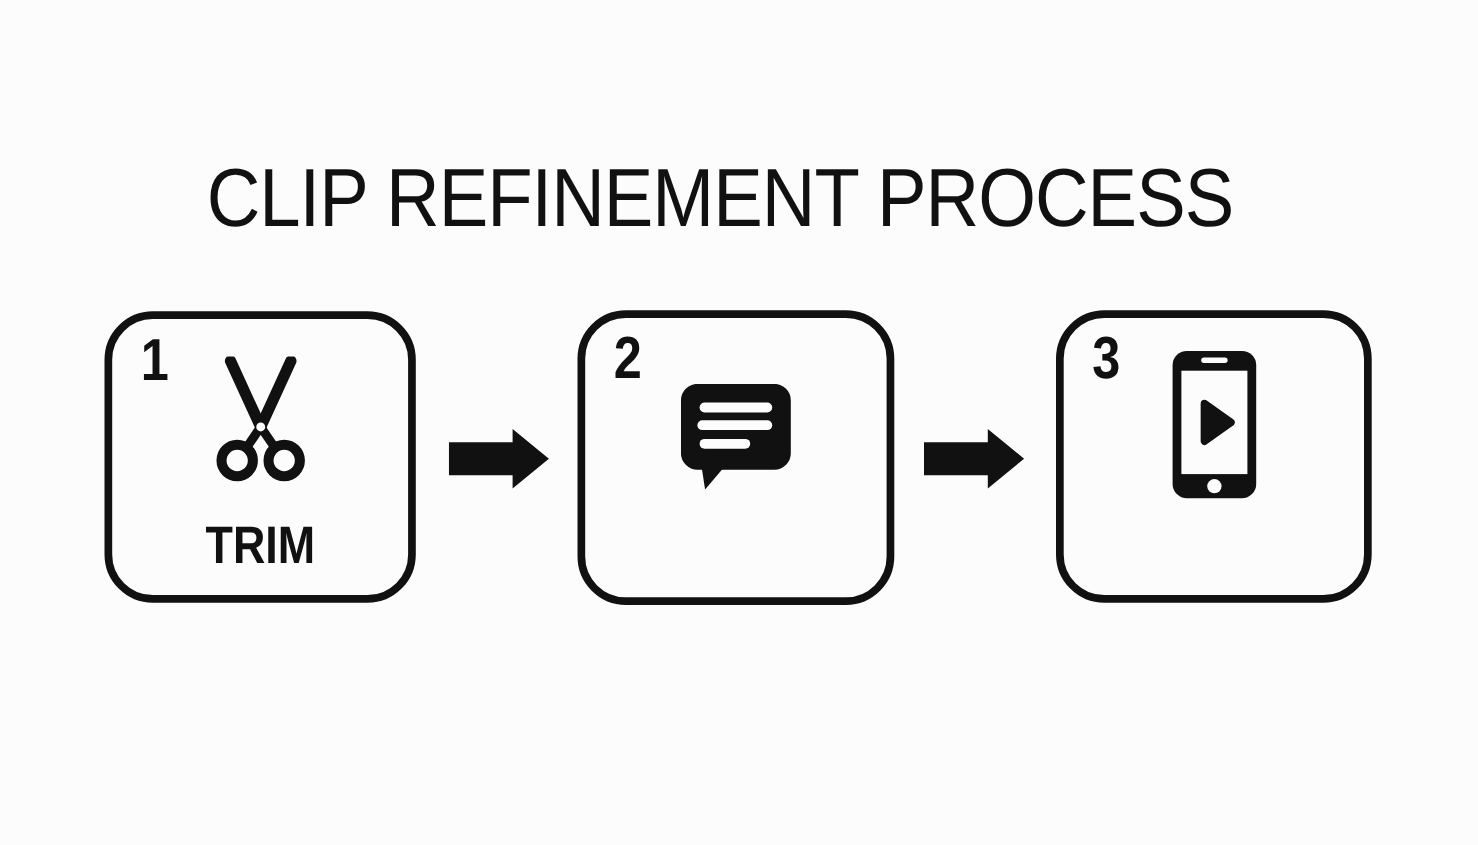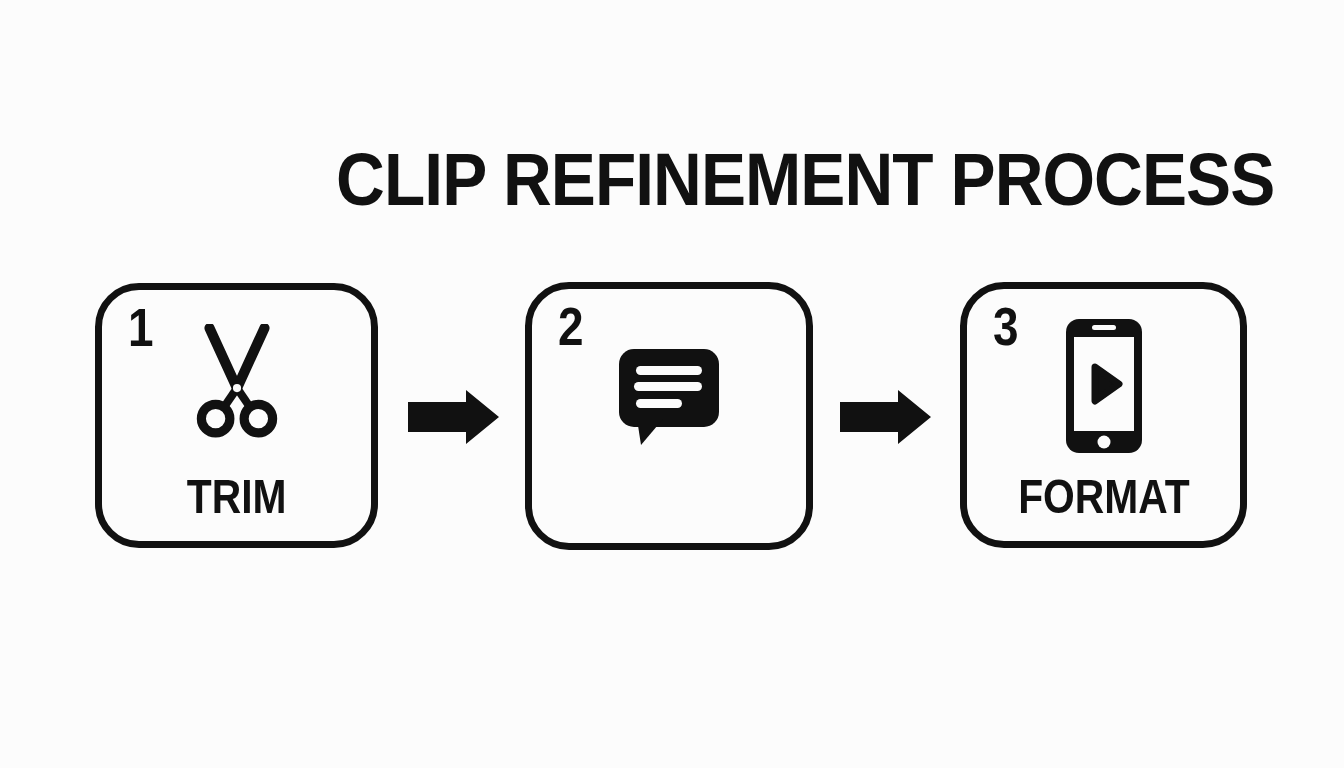--- a/index.html
+++ b/index.html
@@ -14,23 +14,23 @@
     background: #fcfcfc;
     font-family: "Liberation Sans", sans-serif;
     color: #111111;
     overflow: hidden;
   }
   .title {
     position: absolute;
     top: 92px;
     left: 0;
     right: 0;
-    text-align: right;
+    text-align: center;
     font-size: 75px;
-    font-weight: 700;
+    font-weight: 400;
     letter-spacing: -1px;
     line-height: 1;
     white-space: nowrap;
   }
   .title .squeeze {
     display: inline-block;
     transform: scaleX(0.9) translateX(-20px);
     transform-origin: center;
   }
   .step-box {
@@ -142,16 +142,15 @@
     <div class="step-number">3</div>
     <div class="step-icon">
       <svg width="80" height="138" viewBox="0 0 80 138">
         <rect x="2" y="2" width="76" height="134" rx="13" fill="#111111"></rect>
         <rect x="10" y="20" width="60" height="94" fill="#fcfcfc"></rect>
         <rect x="28" y="8" width="24" height="5" rx="2.5" fill="#fcfcfc"></rect>
         <circle cx="40" cy="125" r="6.5" fill="#fcfcfc"></circle>
         <polygon points="31,50 55,67 31,84" fill="#111111" stroke="#111111" stroke-width="7" stroke-linejoin="round"></polygon>
       </svg>
     </div>
-    <div class="step-label"><span class="squeeze">FORMAT</span></div>
   </div>
 
 </div>
 
 </body></html>

